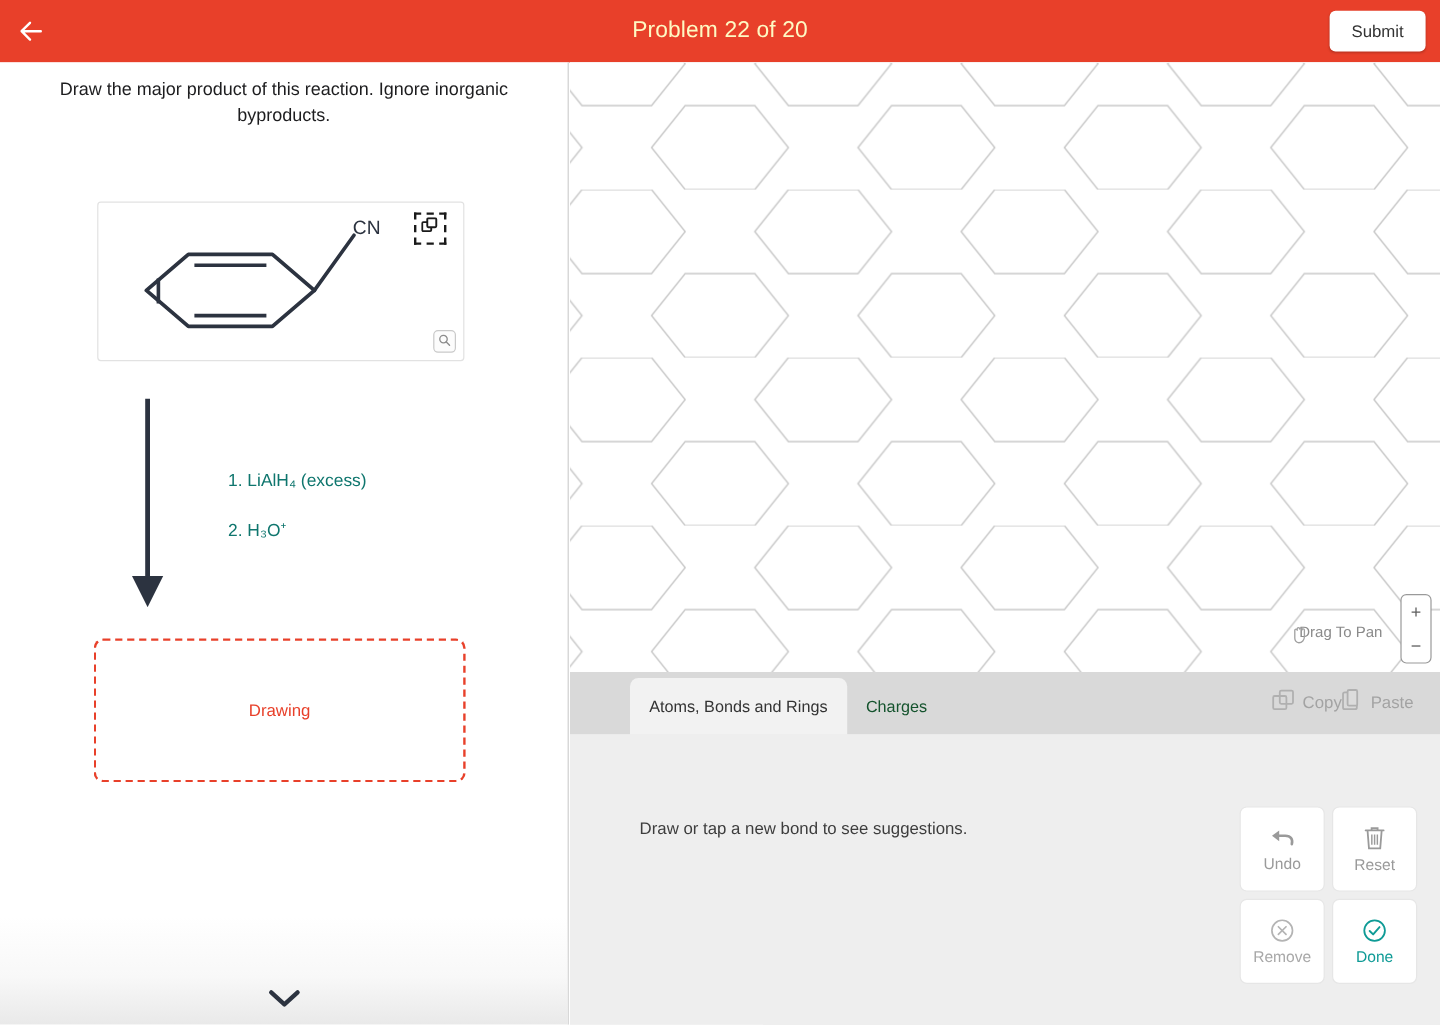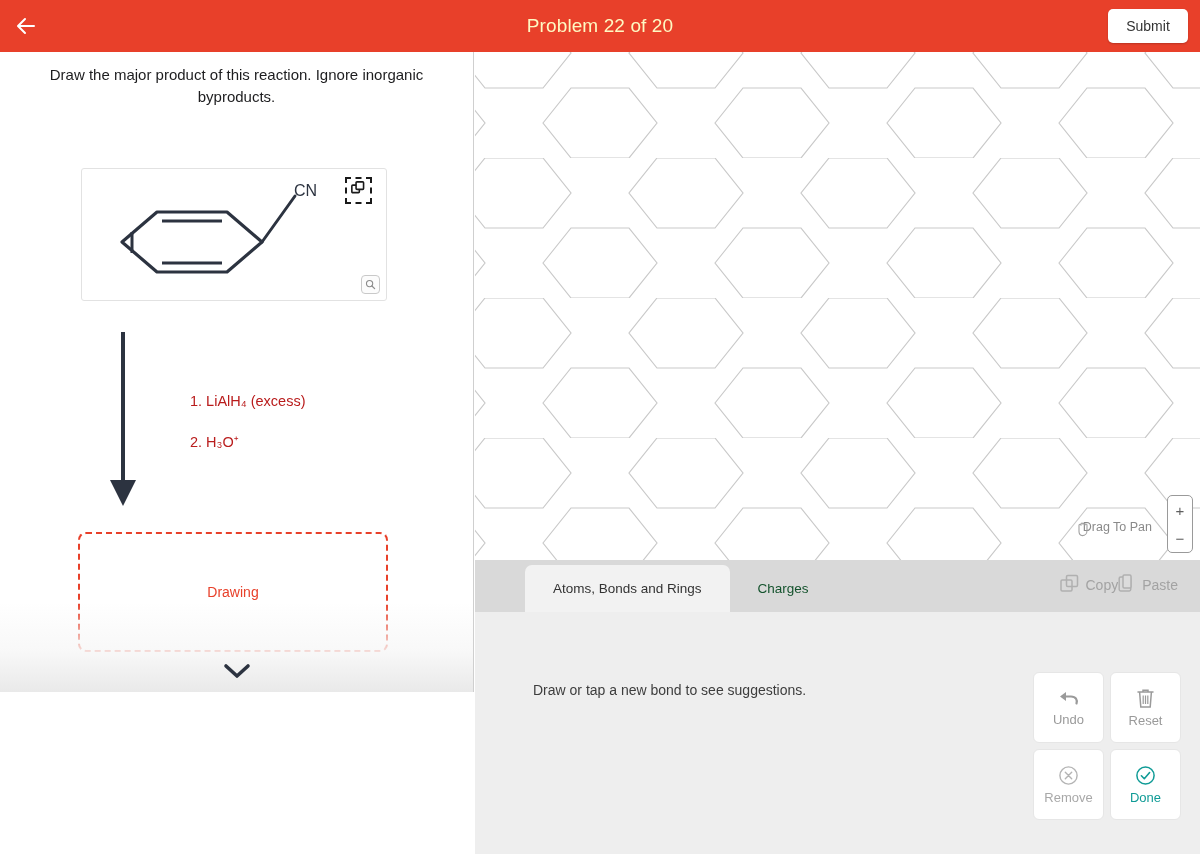--- a/index.html
+++ b/index.html
@@ -41,21 +41,21 @@
     color: #333333;
     font-size: 14px;
     display: flex; align-items: center; justify-content: center;
     cursor: pointer;
     box-shadow: 0 1px 2px rgba(0,0,0,.2);
   }
 
   
   .left-panel {
     position: absolute; top: 52px; left: 0;
-    width: 474px; height: 640px;
+    width: 474px; height: 802px;
     background: #ffffff;
     border-right: 1px solid #cfcfcf;
     overflow: hidden;
   }
   .prompt {
     margin: 12px 22px 0 22px;
     text-align: center;
     font-size: 15px;
     line-height: 22px;
     color: #1d1d1f;
@@ -86,21 +86,21 @@
     background: #fcfcfc;
     display: flex; align-items: center; justify-content: center;
     cursor: pointer;
   }
 
   
   .rxn-arrow { position: absolute; left: 100px; top: 280px; }
   .cond {
     position: absolute; left: 190px;
     font-size: 14.5px;
-    color: #b91c1c;
+    color: #0f766e;
     white-space: nowrap;
   }
   .cond-1 { top: 341px; }
   .cond-2 { top: 379px; }
 
   
   .product-zone {
     position: absolute; left: 78px; top: 480px;
     width: 310px; height: 120px;
     border: 2px dashed #e8402a;
@@ -159,21 +159,21 @@
 
   
   .tabstrip {
     position: absolute; top: 508px; left: 0;
     width: 725px; height: 52px;
     background: #d9d9d9;
     display: flex; align-items: flex-end;
   }
   .tab {
     height: 47px;
-    padding: 0 28px;
+    padding: 0 16px;
     display: flex; align-items: center; justify-content: center;
     text-align: center;
     font-size: 13.5px;
     line-height: 17px;
     color: #333333;
     cursor: pointer;
   }
   .tab.active {
     background: #f2f2f2;
     border-radius: 7px 7px 0 0;

